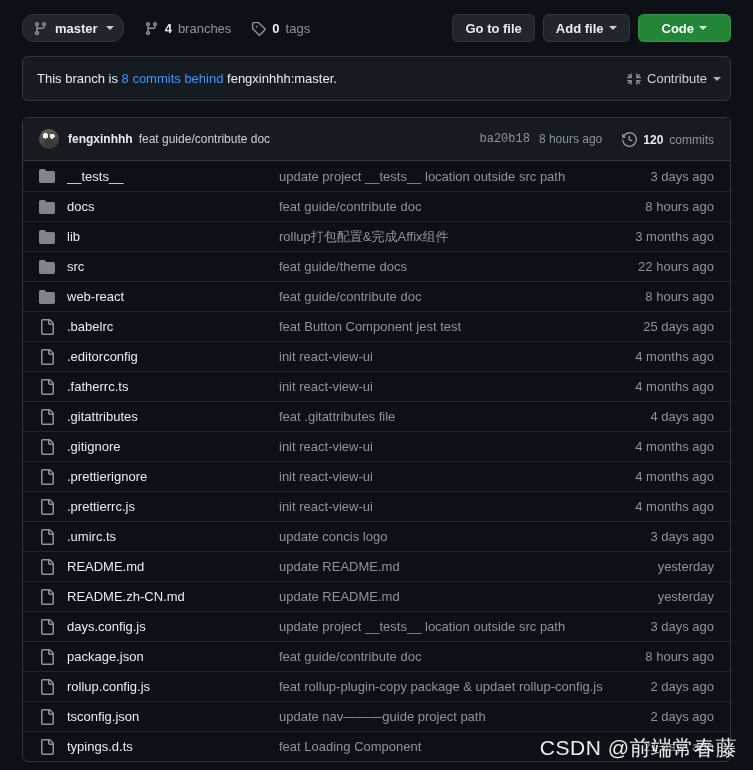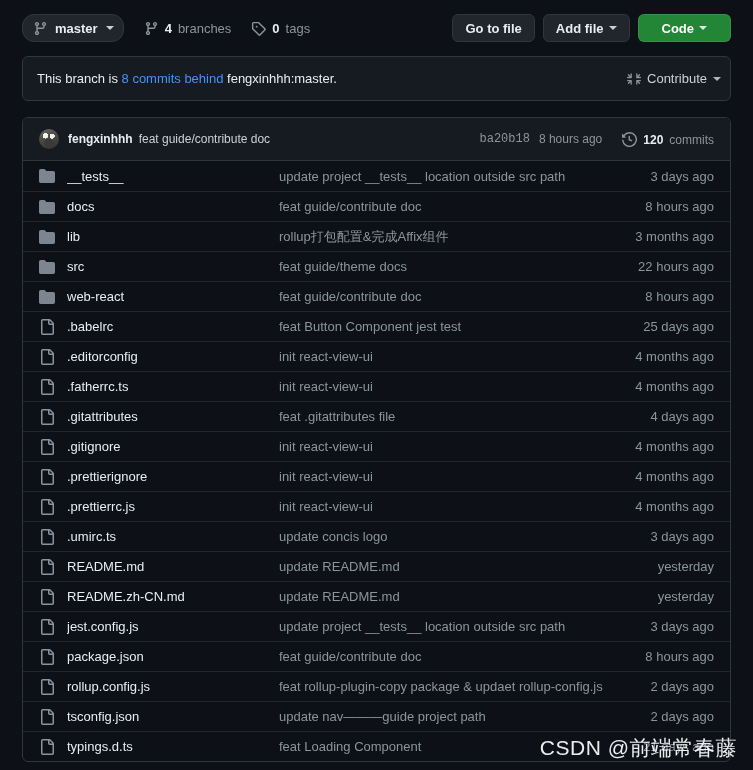--- a/index.html
+++ b/index.html
@@ -375,21 +375,21 @@
         <span class="name">README.zh-CN.md</span>
         <span class="msg">update README.md</span>
         <span class="date">yesterday</span>
       </div>
       <div class="row">
         <span class="ic">
           <svg width="16" height="16" viewBox="0 0 16 16" fill="#8b949e">
             <path d="M2 1.75C2 .784 2.784 0 3.75 0h6.586c.464 0 .909.184 1.237.513l2.914 2.914c.329.328.513.773.513 1.237v9.586A1.75 1.75 0 0 1 13.25 16h-9.5A1.75 1.75 0 0 1 2 14.25Zm1.75-.25a.25.25 0 0 0-.25.25v12.5c0 .138.112.25.25.25h9.5a.25.25 0 0 0 .25-.25V6h-2.75A1.75 1.75 0 0 1 9 4.25V1.5Zm6.75.062V4.25c0 .138.112.25.25.25h2.688l-.011-.013-2.914-2.914-.013-.011Z"></path>
           </svg>
         </span>
-        <span class="name">jest.config.js</span>
+        <span class="name">days.config.js</span>
         <span class="msg">update project __tests__ location outside src path</span>
         <span class="date">3 days ago</span>
       </div>
       <div class="row">
         <span class="ic">
           <svg width="16" height="16" viewBox="0 0 16 16" fill="#8b949e">
             <path d="M2 1.75C2 .784 2.784 0 3.75 0h6.586c.464 0 .909.184 1.237.513l2.914 2.914c.329.328.513.773.513 1.237v9.586A1.75 1.75 0 0 1 13.25 16h-9.5A1.75 1.75 0 0 1 2 14.25Zm1.75-.25a.25.25 0 0 0-.25.25v12.5c0 .138.112.25.25.25h9.5a.25.25 0 0 0 .25-.25V6h-2.75A1.75 1.75 0 0 1 9 4.25V1.5Zm6.75.062V4.25c0 .138.112.25.25.25h2.688l-.011-.013-2.914-2.914-.013-.011Z"></path>
           </svg>
         </span>
         <span class="name">package.json</span>

